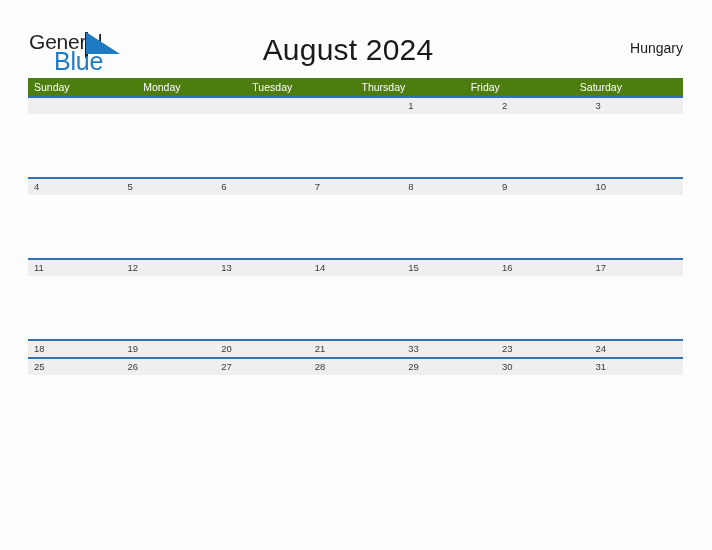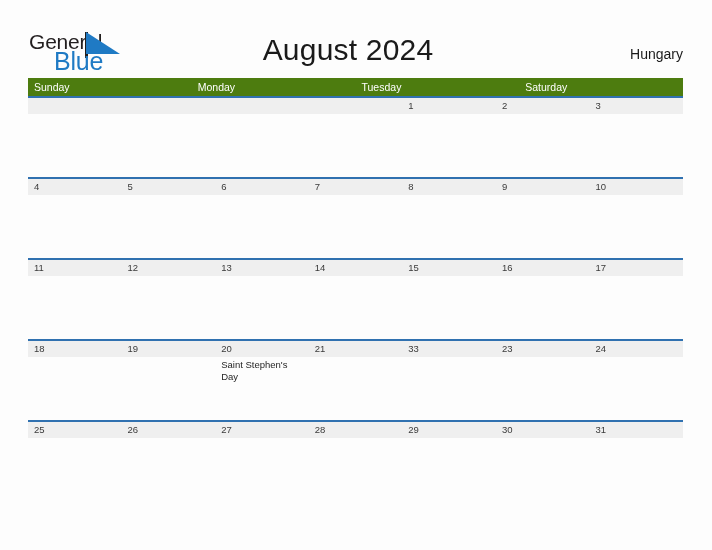--- a/index.html
+++ b/index.html
@@ -82,21 +82,21 @@
     text-align: center;
     font-size: 30px;
     color: #1a1a1a;
     font-weight: normal;
     letter-spacing: 0.2px;
   }
 
   .country {
     position: absolute;
     right: 29px;
-    top: 46px;
+    top: 40px;
     font-size: 14px;
     color: #1a1a1a;
     text-align: right;
   }
 
   
   .calendar {
     position: absolute;
     left: 28px;
     top: 78px;
@@ -189,20 +189,22 @@
 
     <div class="country">Hungary</div>
   </div>
 
   <div class="calendar">
 
     <div class="weekday-row">
       <div class="weekday-cell">Sunday</div>
       <div class="weekday-cell">Monday</div>
       <div class="weekday-cell">Tuesday</div>
+      <div class="weekday-cell">Thursday</div>
+      <div class="weekday-cell">Friday</div>
       <div class="weekday-cell">Saturday</div>
     </div>
 
     <div class="week">
       <div class="week-dates">
         <div class="date-cell"></div>
         <div class="date-cell"></div>
         <div class="date-cell"></div>
         <div class="date-cell"></div>
         <div class="date-cell">1</div>
@@ -265,31 +267,20 @@
     <div class="week">
       <div class="week-dates">
         <div class="date-cell">18</div>
         <div class="date-cell">19</div>
         <div class="date-cell">20</div>
         <div class="date-cell">21</div>
         <div class="date-cell">33</div>
         <div class="date-cell">23</div>
         <div class="date-cell">24</div>
       </div>
-      <div class="week-body">
-        <div class="event-cell"></div>
-        <div class="event-cell"></div>
-        <div class="event-cell">
-            <div class="event-text">Saint Stephen's Day</div>
-          </div>
-        <div class="event-cell"></div>
-        <div class="event-cell"></div>
-        <div class="event-cell"></div>
-        <div class="event-cell"></div>
-      </div>
     </div>
 
     <div class="week">
       <div class="week-dates">
         <div class="date-cell">25</div>
         <div class="date-cell">26</div>
         <div class="date-cell">27</div>
         <div class="date-cell">28</div>
         <div class="date-cell">29</div>
         <div class="date-cell">30</div>

